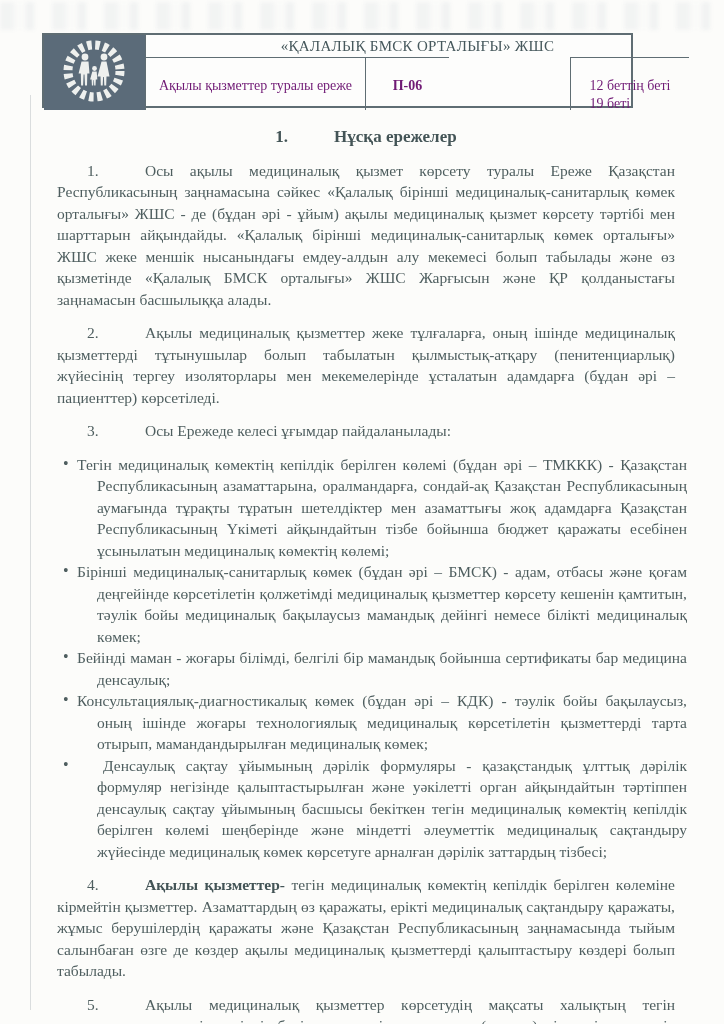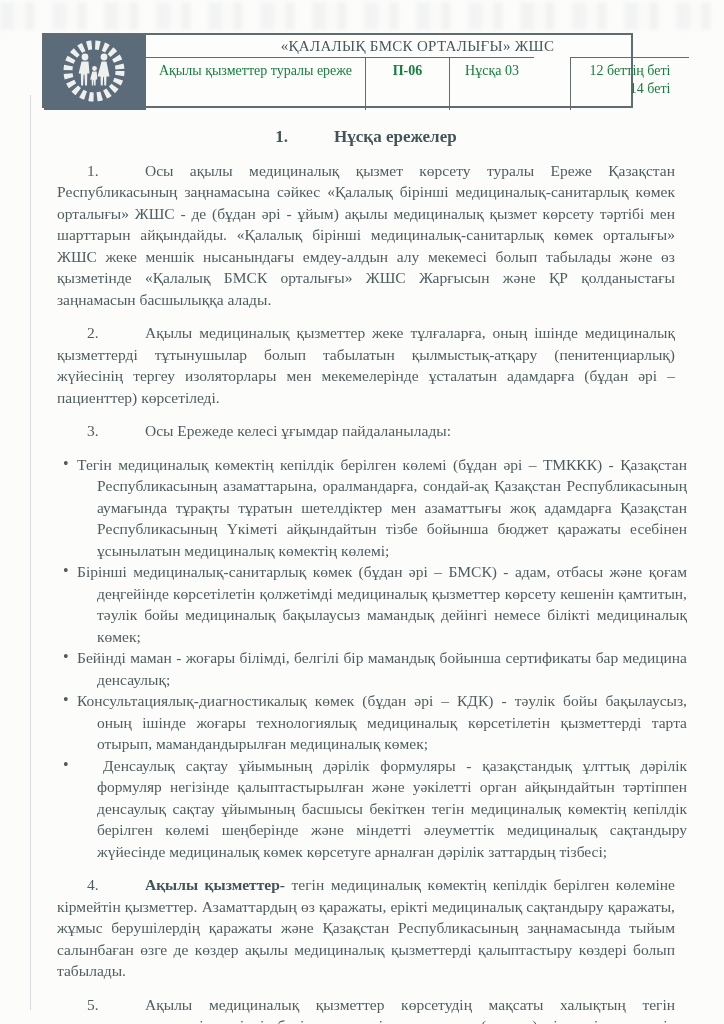--- a/index.html
+++ b/index.html
@@ -49,21 +49,21 @@
     border-left: none !important; border-top: none !important;
     background: #5b6b79;
   }
   .org-cell {
     grid-column: 2 / span 4; grid-row: 1;
     border-top: none !important;
     display: flex; align-items: center; justify-content: center;
     font-size: 15px; letter-spacing: 0.3px; color: #46585c;
   }
   .r2 { grid-row: 2; display: flex; justify-content: center; align-items: flex-start;
-        padding-top: 4px; font-size: 14px; color: #15803d; text-align: right; line-height: 18px; }
+        padding-top: 19px; font-size: 14px; color: #701a75; text-align: left; line-height: 18px; }
   .c2 { grid-column: 2; }
   .c3 { grid-column: 3; font-weight: bold; }
   .c4 { grid-column: 4; }
   .c5 { grid-column: 5; margin-left: 36px; }
 
   
   .body-text {
     position: absolute; left: 45px; top: 126px; width: 642px;
     font-size: 15.5px; line-height: 21.5px;
     text-align: justify;
@@ -112,25 +112,24 @@
         <circle cx="60" cy="22" r="3.4"></circle>
         <path d="M57.5 26.5 h5 l3 15 h-3 l-0.3 9 h-1.9 l-0.4 -8.5 h-0.8 l-0.4 8.5 h-1.9 l-0.3 -9 h-3 z"></path>
       </g>
     </svg>
   </div>
 
   <div class="cell org-cell">«ҚАЛАЛЫҚ БМСК ОРТАЛЫҒЫ» ЖШС</div>
 
   <div class="cell r2 c2">Ақылы қызметтер туралы ереже</div>
   <div class="cell r2 c3">П-06</div>
-  <div class="cell r2 c4">Нұсқа 03</div>
   <div class="cell r2 c5">
     <div>
       <div>12 беттің беті</div>
-      <div>14 беті</div>
+      <div>19 беті</div>
     </div>
   </div>
 </div>
 
 <div class="body-text">
 
   <div class="section-title">
     <span>1.</span>
     <span>Нұсқа ережелер</span>
   </div>

